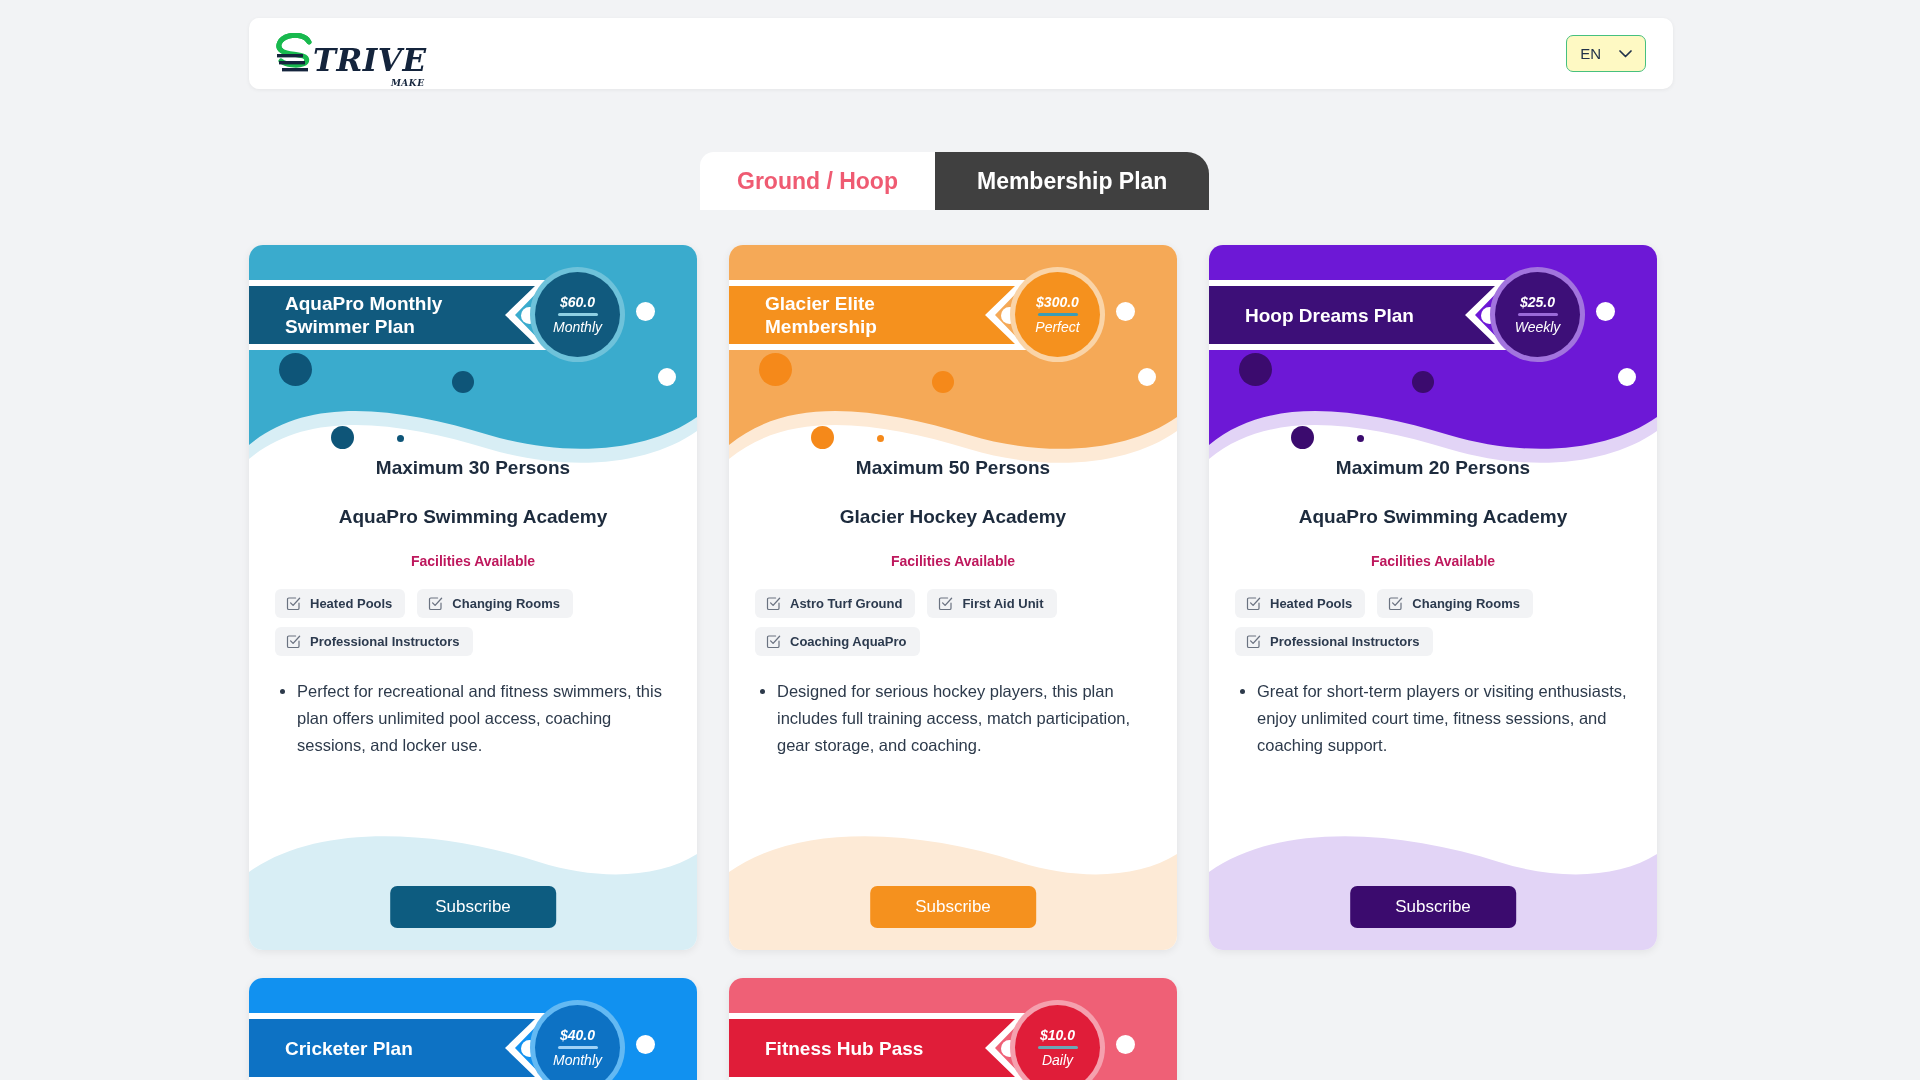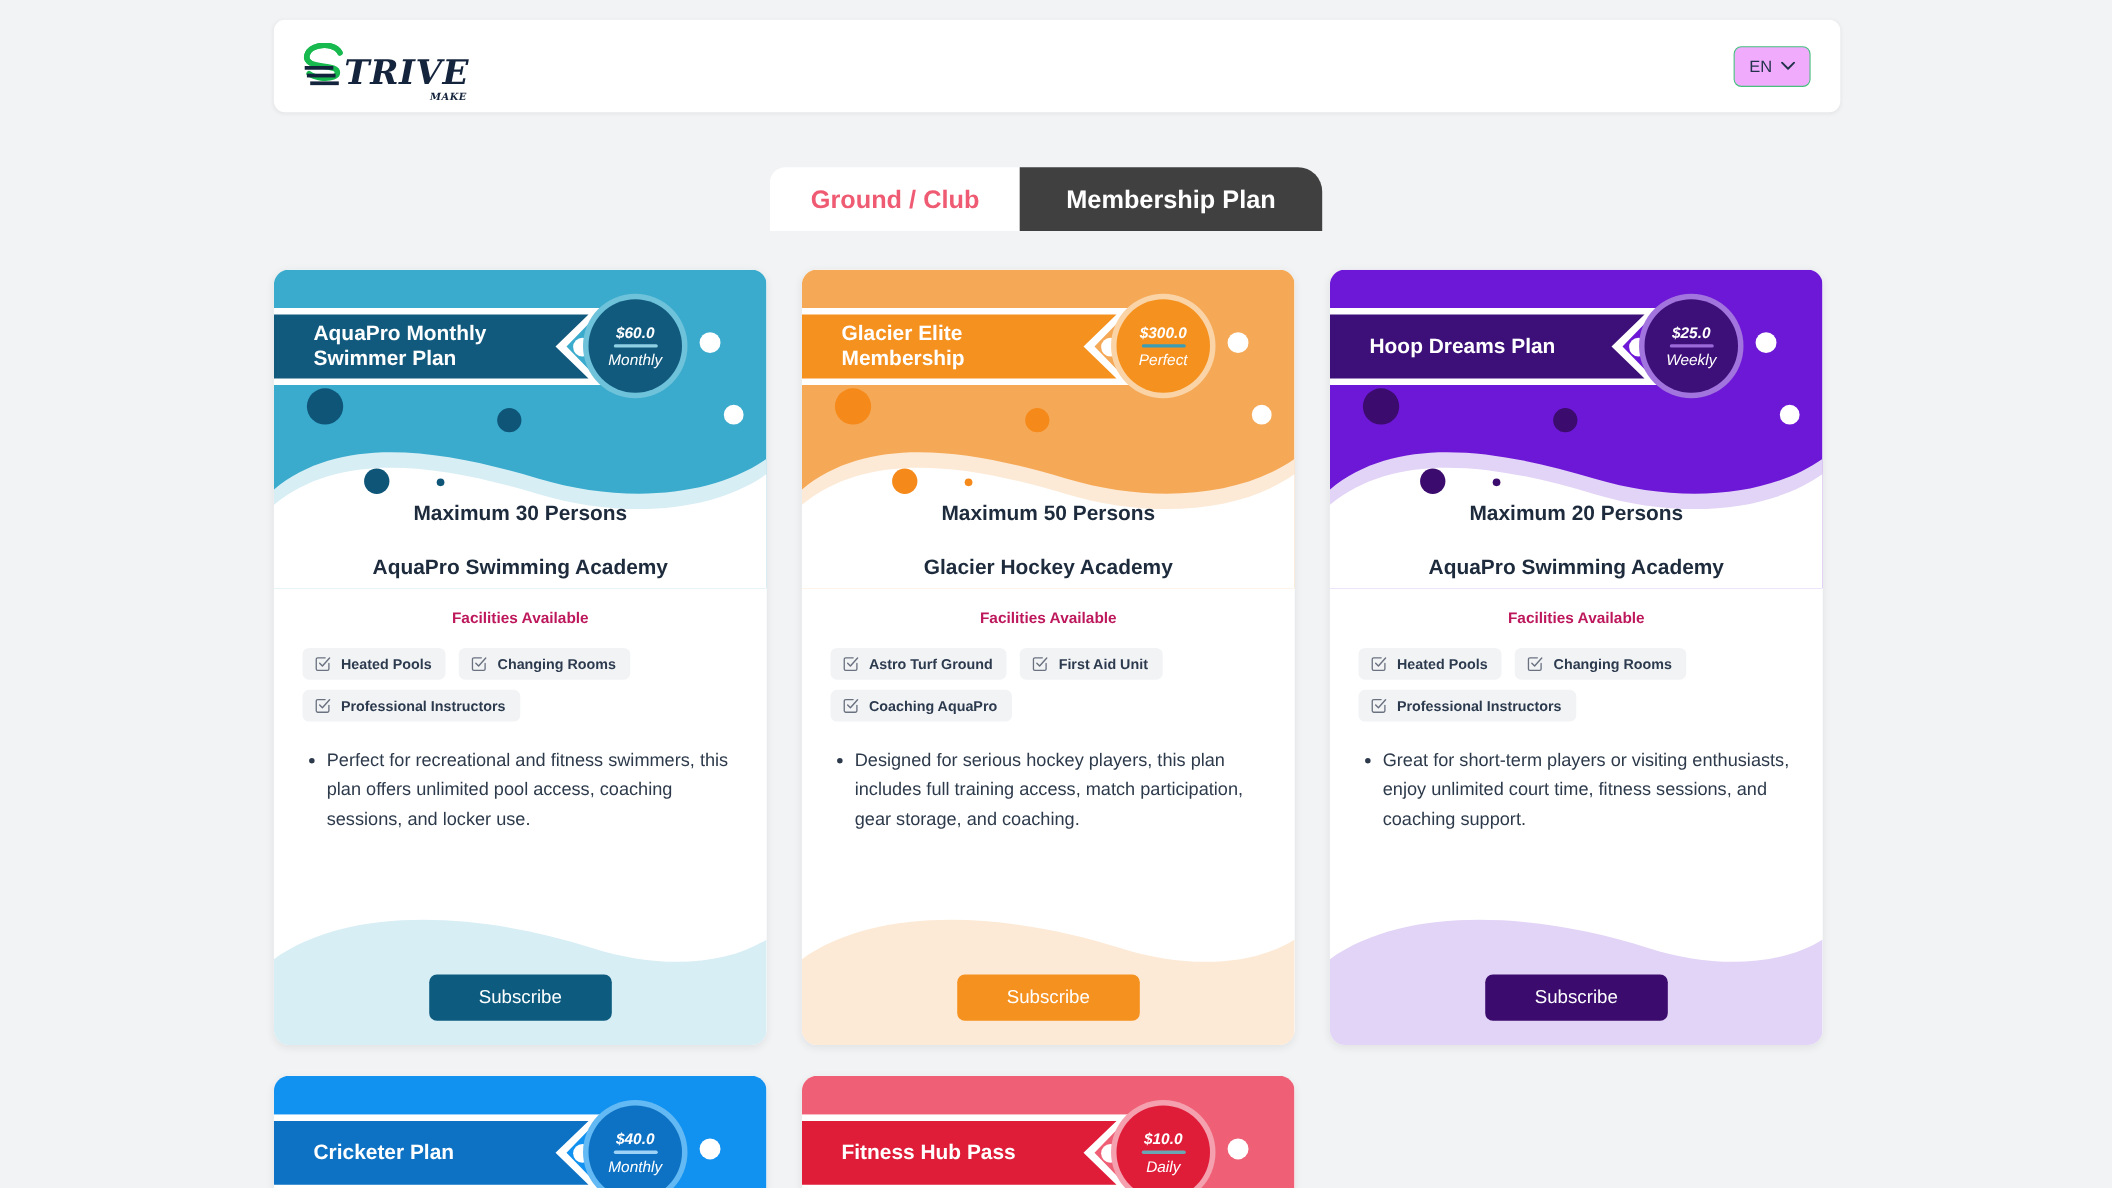--- a/index.html
+++ b/index.html
@@ -7,43 +7,43 @@
     width: 1920px; height: 1080px;
     background: #f2f3f5;
     font-family: "Liberation Sans", sans-serif;
     overflow: hidden;
   }
   .page { position: relative; width: 1920px; height: 1080px; }
 
   
   .header {
     position: absolute; left: 249px; top: 18px;
-    width: 1424px; height: 84px;
+    width: 1424px; height: 71px;
     background: #ffffff; border-radius: 10px;
     box-shadow: 0 1px 4px rgba(0,0,0,0.06);
     display: flex; align-items: center; justify-content: space-between;
     padding: 0 27px 0 24px;
   }
   .logo { display: flex; align-items: flex-end; height: 46px; }
   .logo-mark { width: 46px; height: 44px; display: block; }
   .logo-text-wrap { position: relative; margin-left: -6px; }
   .logo-text {
     font-family: "DejaVu Serif", serif;
     font-size: 31px; font-weight: bold; font-style: italic;
     color: #14243c; letter-spacing: 0.5px; line-height: 34px;
   }
   .logo-sub {
     position: absolute; right: 2px; bottom: -11px;
     font-family: "DejaVu Serif", serif;
     font-size: 9px; font-style: italic; font-weight: bold;
     color: #14243c; letter-spacing: 0.5px;
   }
   .lang-select {
-    display: flex; align-items: center; gap: 8px;
-    border: 1.5px solid #46c07f; background: #f0abfc;
+    display: flex; align-items: center; gap: 18px;
+    border: 1.5px solid #46c07f; background: #fef9c3;
     border-radius: 7px; height: 37px; padding: 0 13px;
     font-size: 15px; color: #21324a; font-weight: 500;
     cursor: pointer;
   }
   .chev { display: block; }
 
   
   .tabs {
     position: absolute; left: 700px; top: 152px;
     display: flex; align-items: flex-end; height: 58px;
@@ -181,21 +181,21 @@
     </div>
     <div class="lang-select">
       <span>EN</span>
       <svg class="chev" width="13" height="8" viewBox="0 0 13 8">
         <path d="M1 1 L6.5 6.5 L12 1" fill="none" stroke="#21324a" stroke-width="1.7" stroke-linecap="round" stroke-linejoin="round"></path>
       </svg>
     </div>
   </div>
 
   <div class="tabs">
-    <div class="tab inactive">Ground / Club</div>
+    <div class="tab inactive">Ground / Hoop</div>
     <div class="tab active">Membership Plan</div>
   </div>
 
   <div class="grid" id="cards-grid">
       <div class="card">
     <div class="card-top">
       <svg class="wave-svg" viewBox="0 0 448 290" preserveAspectRatio="none">
         <rect x="0" y="0" width="448" height="290" fill="#3aabcd"></rect>
         <path d="M0 290 L0 200 C60 150 150 163 240 190 C320 214 400 206 448 172 L448 290 Z" fill="#d8eef5"></path>
         <path d="M0 290 L0 214 C60 164 150 177 240 204 C320 228 400 220 448 186 L448 290 Z" fill="#ffffff"></path>

